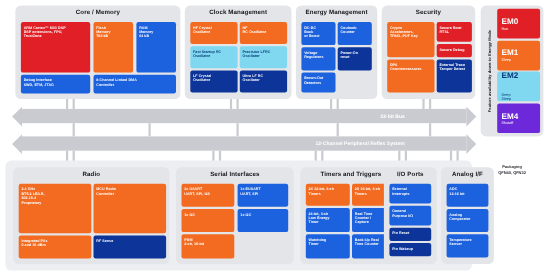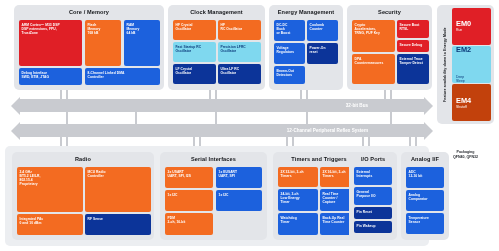--- a/index.html
+++ b/index.html
@@ -276,25 +276,29 @@
     </div>
   </div>
 
   <div class="em-panel">
     <div class="em-vlabel">Feature availability down to Energy Mode</div>
     <div class="em-list">
       <div class="em-item" style="background:#e01f26;">
         <span class="em-name">EM0</span>
         <span class="em-sub">Run</span>
       </div>
+      <div class="em-item" style="background:#f36b21;">
+        <span class="em-name">EM1</span>
+        <span class="em-sub">Sleep</span>
+      </div>
       <div class="em-item lblue" style="background:#7fd8ef;justify-content:space-between;">
         <span class="em-name">EM2</span>
         <span class="em-sub">Deep<br>Sleep</span>
       </div>
-      <div class="em-item" style="background:#c2410c;">
+      <div class="em-item" style="background:#6d28d9;">
         <span class="em-name">EM4</span>
         <span class="em-sub">Shutoff</span>
       </div>
     </div>
   </div>
 
   <div class="pkg">Packaging<br>QFN40, QFN32</div>
 
 </div>
 

